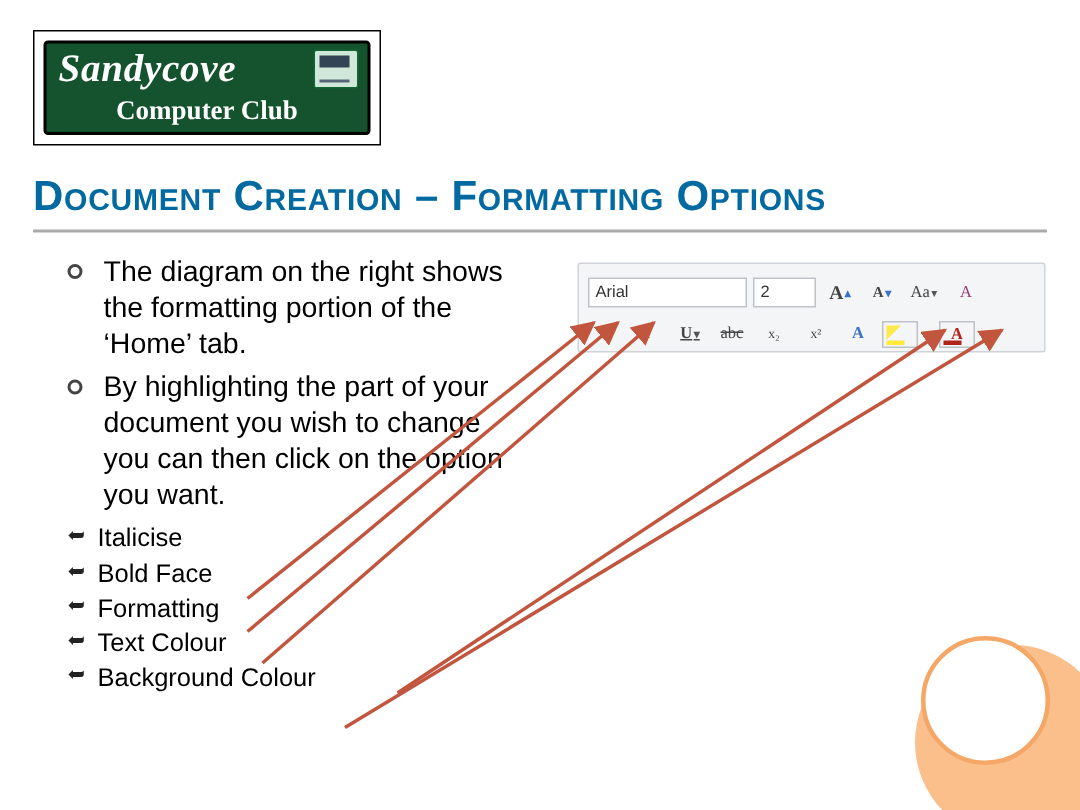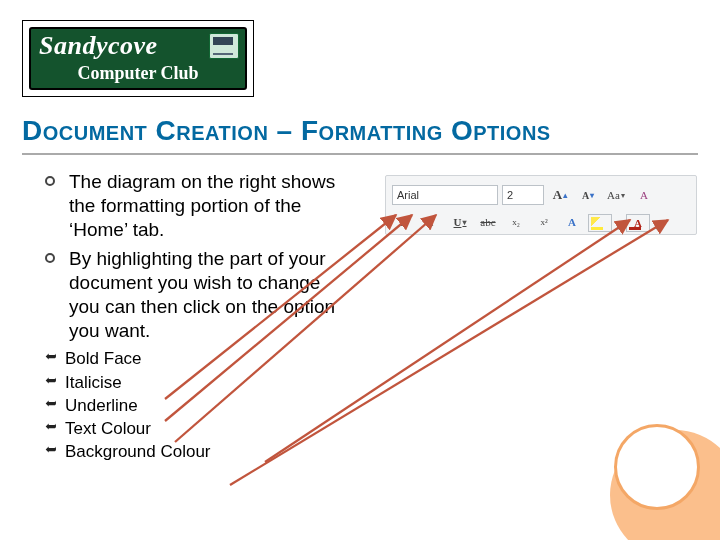--- a/index.html
+++ b/index.html
@@ -339,23 +339,23 @@
 
   <div class="title">Document Creation – Formatting Options</div>
   <div class="title-rule"></div>
 
   <div class="body">
     <ul>
       <li class="bullet1">The diagram on the right shows the formatting portion of the ‘Home’ tab.</li>
       <li class="bullet1">By highlighting the part of your document you wish to change you can then click on the option you want.</li>
     </ul>
     <ul class="sublist">
+      <li>Italicise</li>
       <li>Bold Face</li>
-      <li>Italicise</li>
-      <li>Underline</li>
+      <li>Formatting</li>
       <li>Text Colour</li>
       <li>Background Colour</li>
     </ul>
   </div>
 
   <div class="toolbar">
     <div class="row r1">
       <div class="font-box">
         <span>Arial</span>
       </div>

